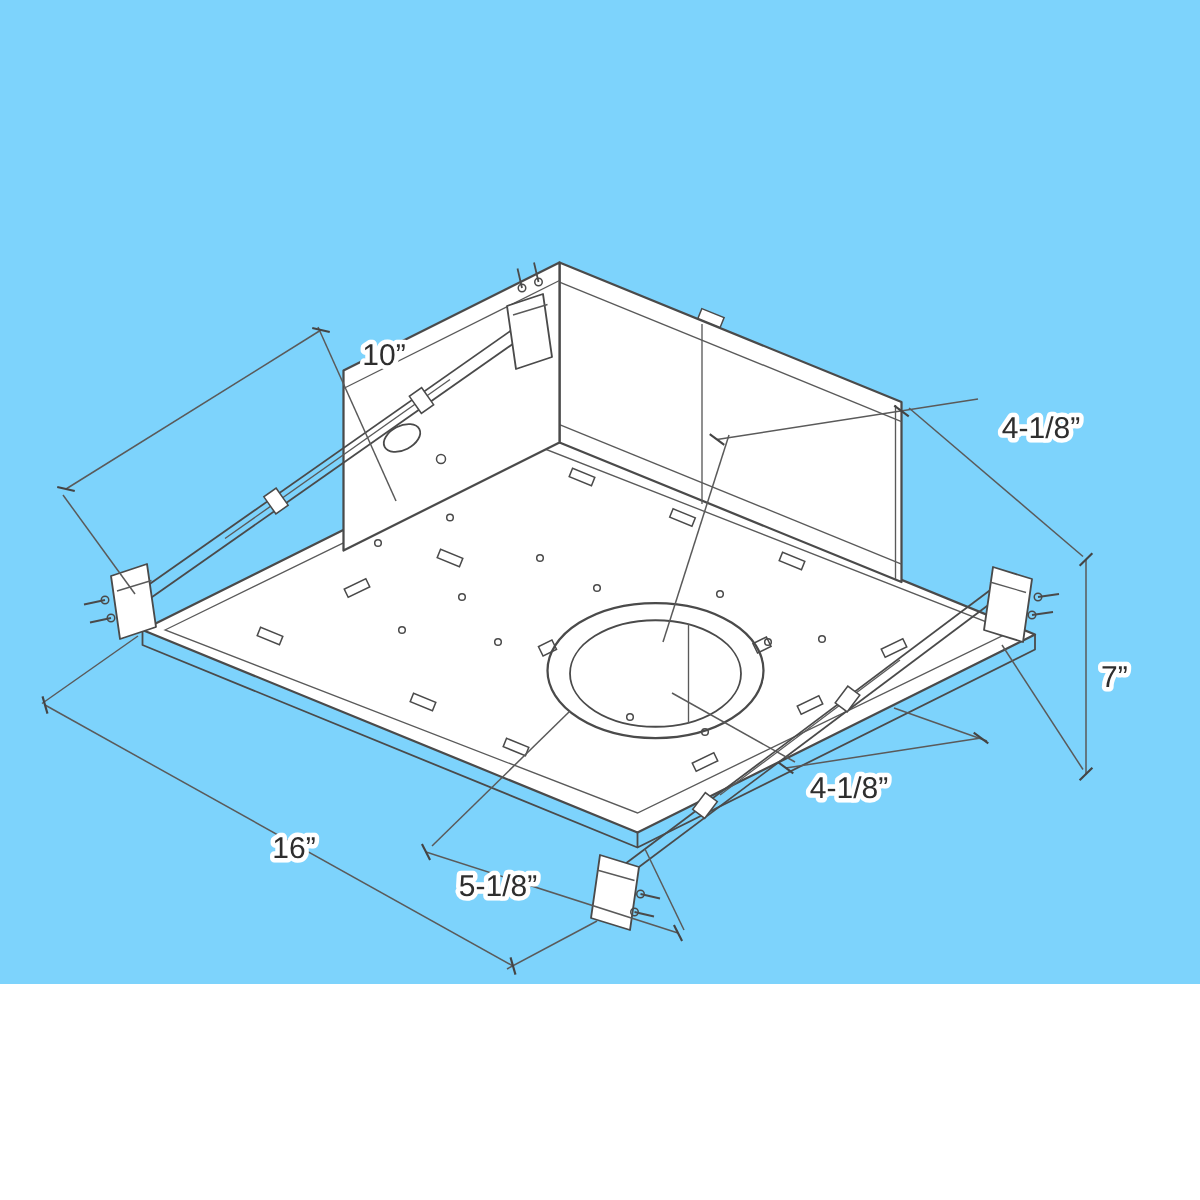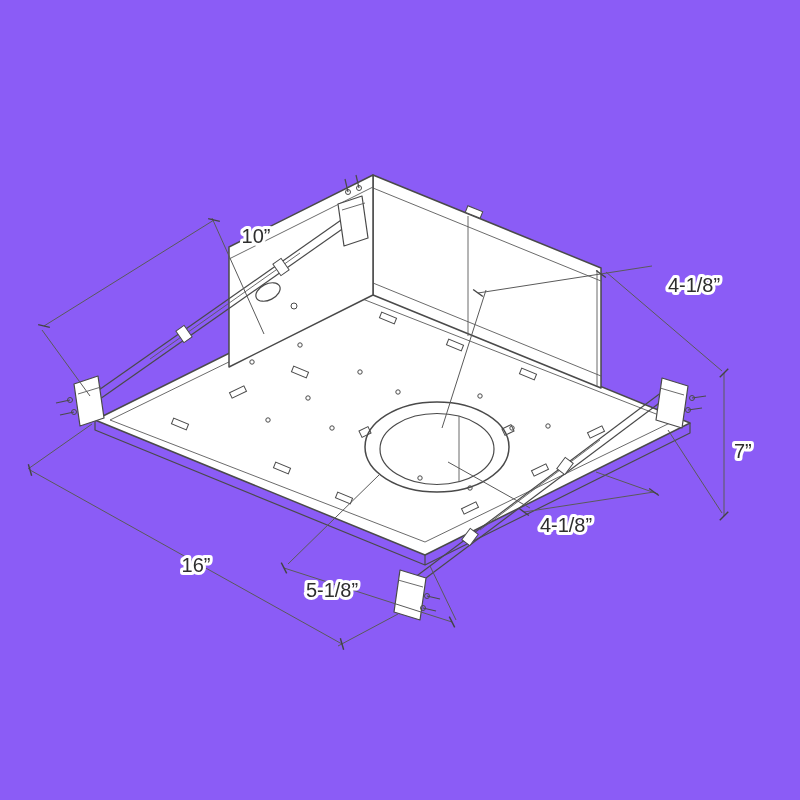--- a/index.html
+++ b/index.html
@@ -1,16 +1,16 @@
 <!DOCTYPE html>
 <html><head>
 <meta charset="utf-8">
 <style>
   html,body{margin:0;padding:0;background:#ffffff;}
-  .canvas{position:relative;width:800px;height:800px;background:#8b5cf6;overflow:hidden;}
+  .canvas{position:relative;width:800px;height:656px;background:#7dd3fc;overflow:hidden;}
   svg{position:absolute;left:0;top:0;}
   .ln{stroke:#4a4a4a;stroke-width:1.5;fill:none;stroke-linejoin:round;stroke-linecap:round;}
   .ln2{stroke:#4a4a4a;stroke-width:1.2;fill:none;stroke-linejoin:round;}
   .thin{stroke:#5a5a5a;stroke-width:0.9;fill:none;}
   .fillw{fill:#ffffff;}
   .dim{stroke:#5a5a5a;stroke-width:1;fill:none;}
   .tick{stroke:#444444;stroke-width:1.4;}
   .slot{fill:#ffffff;stroke:#4a4a4a;stroke-width:1;}
   .hole{fill:none;stroke:#4a4a4a;stroke-width:1;}
   text.dimtxt{

